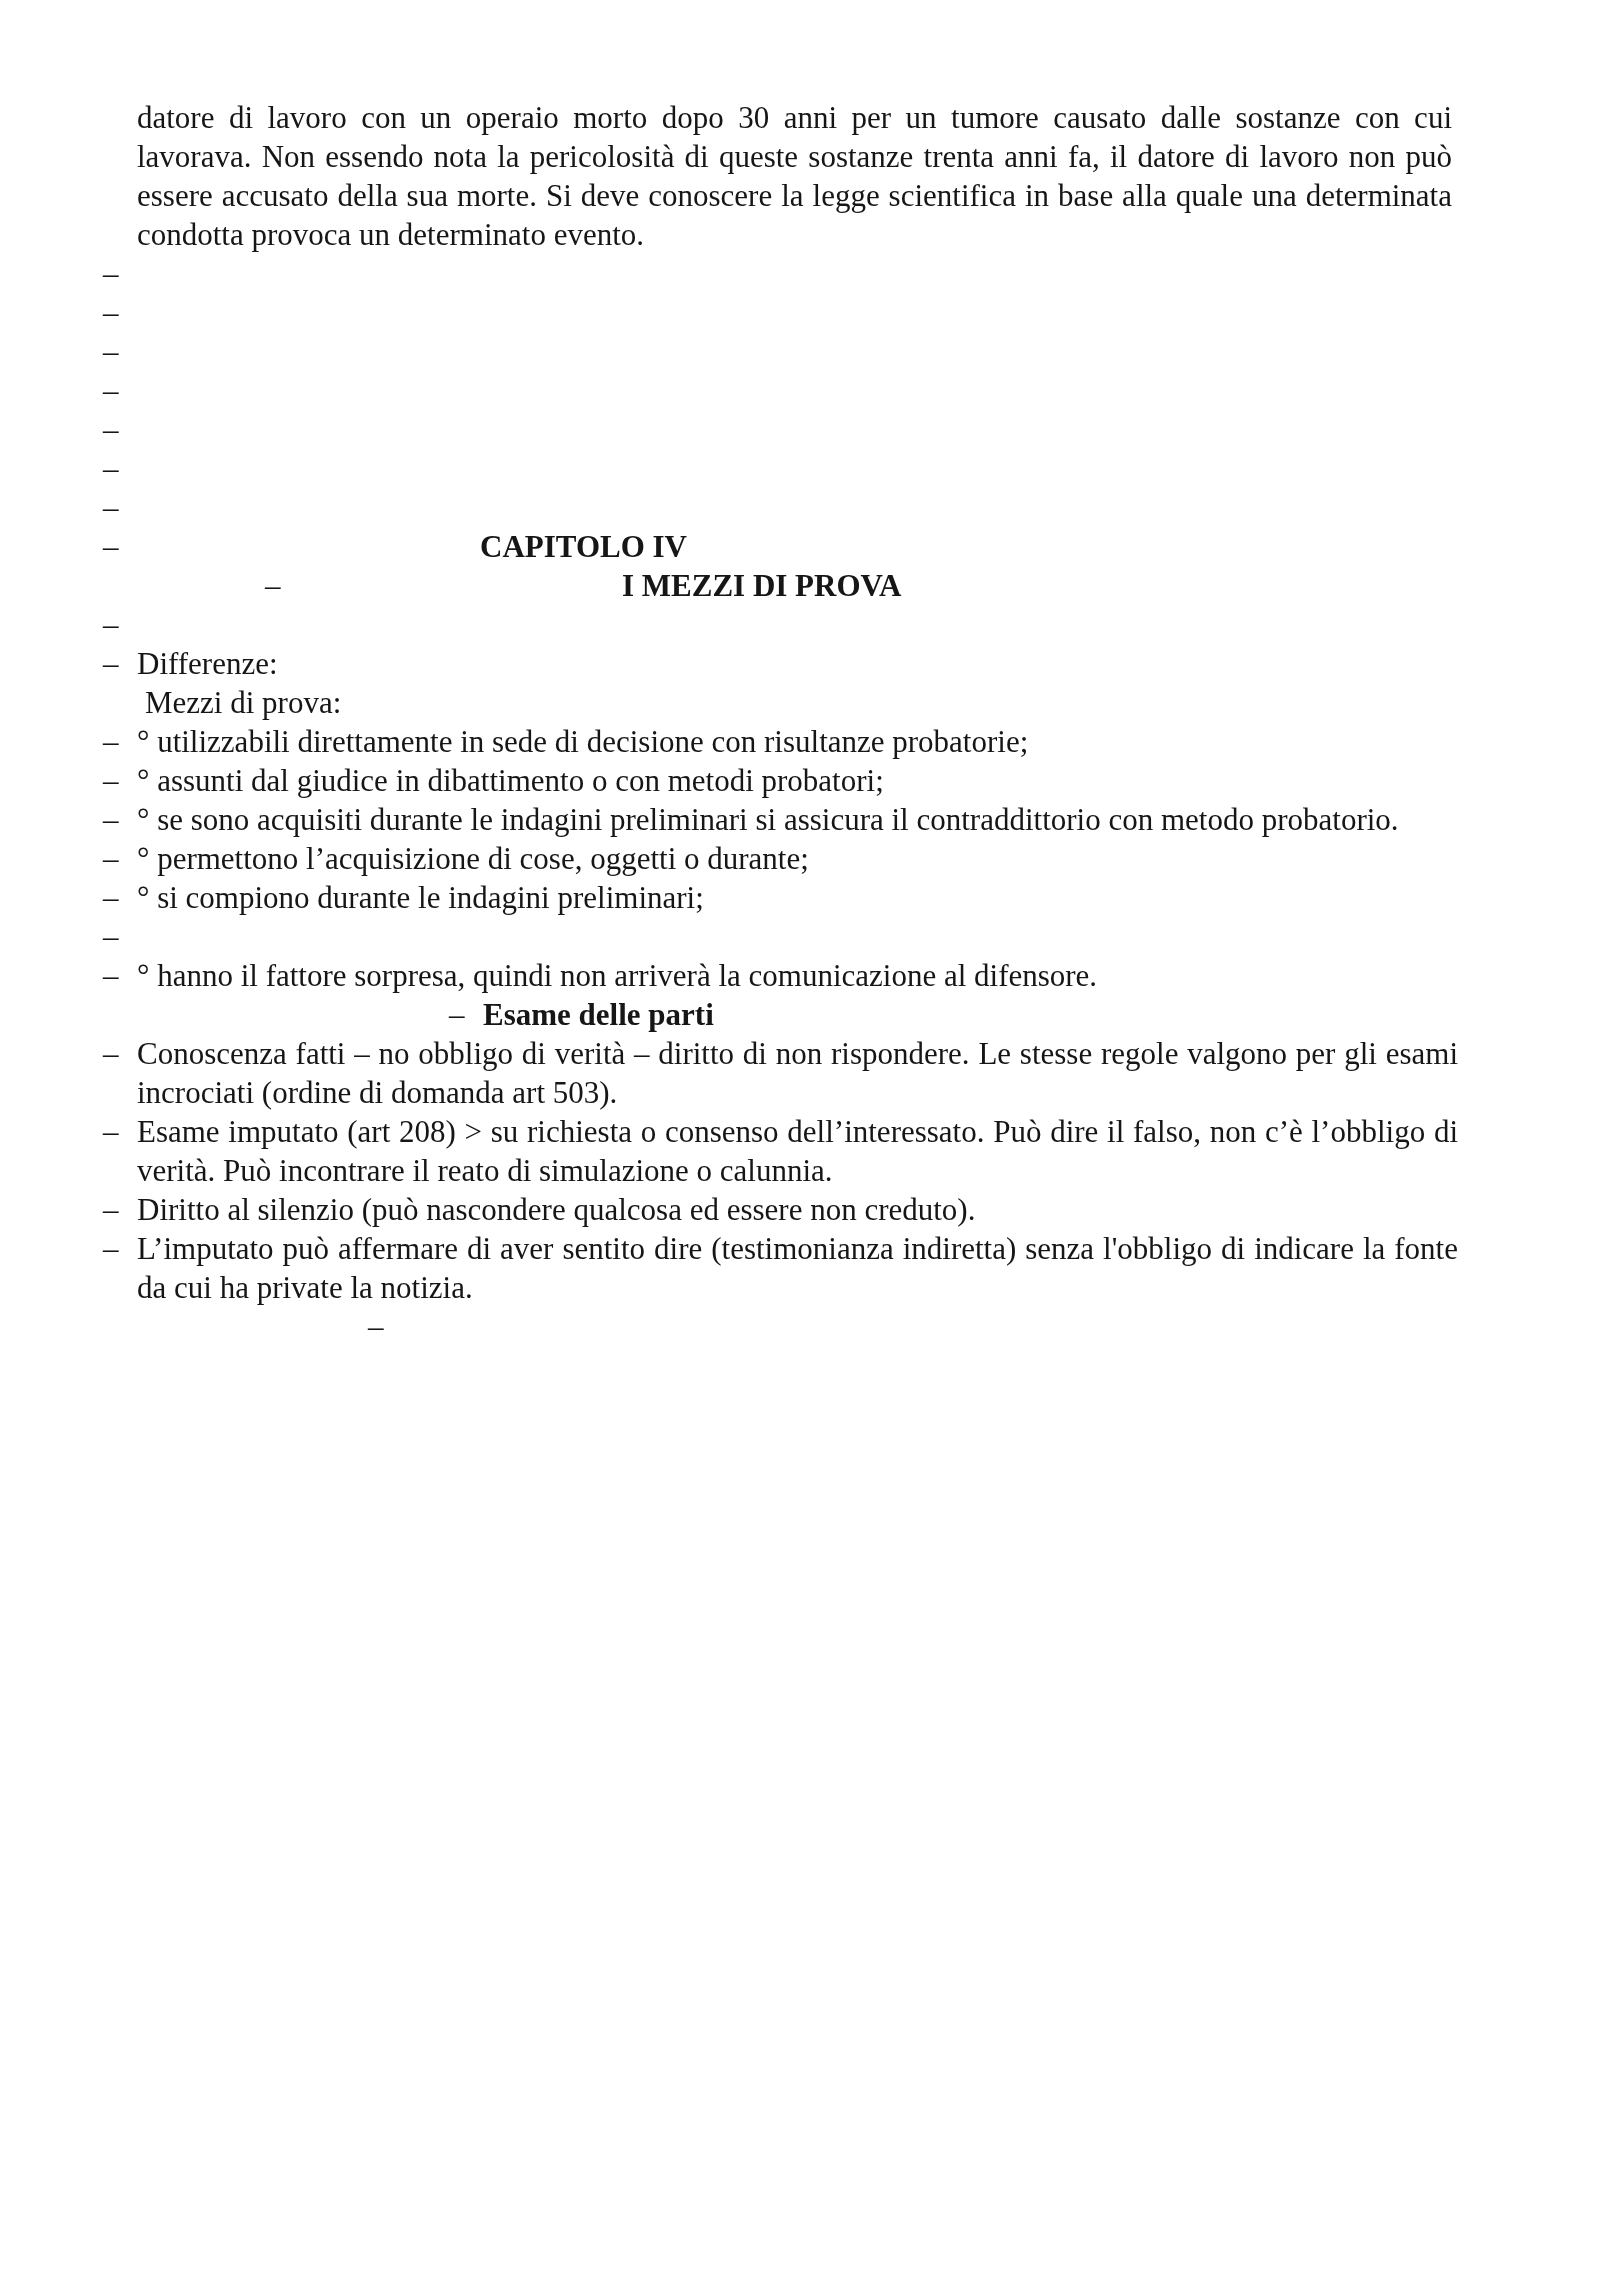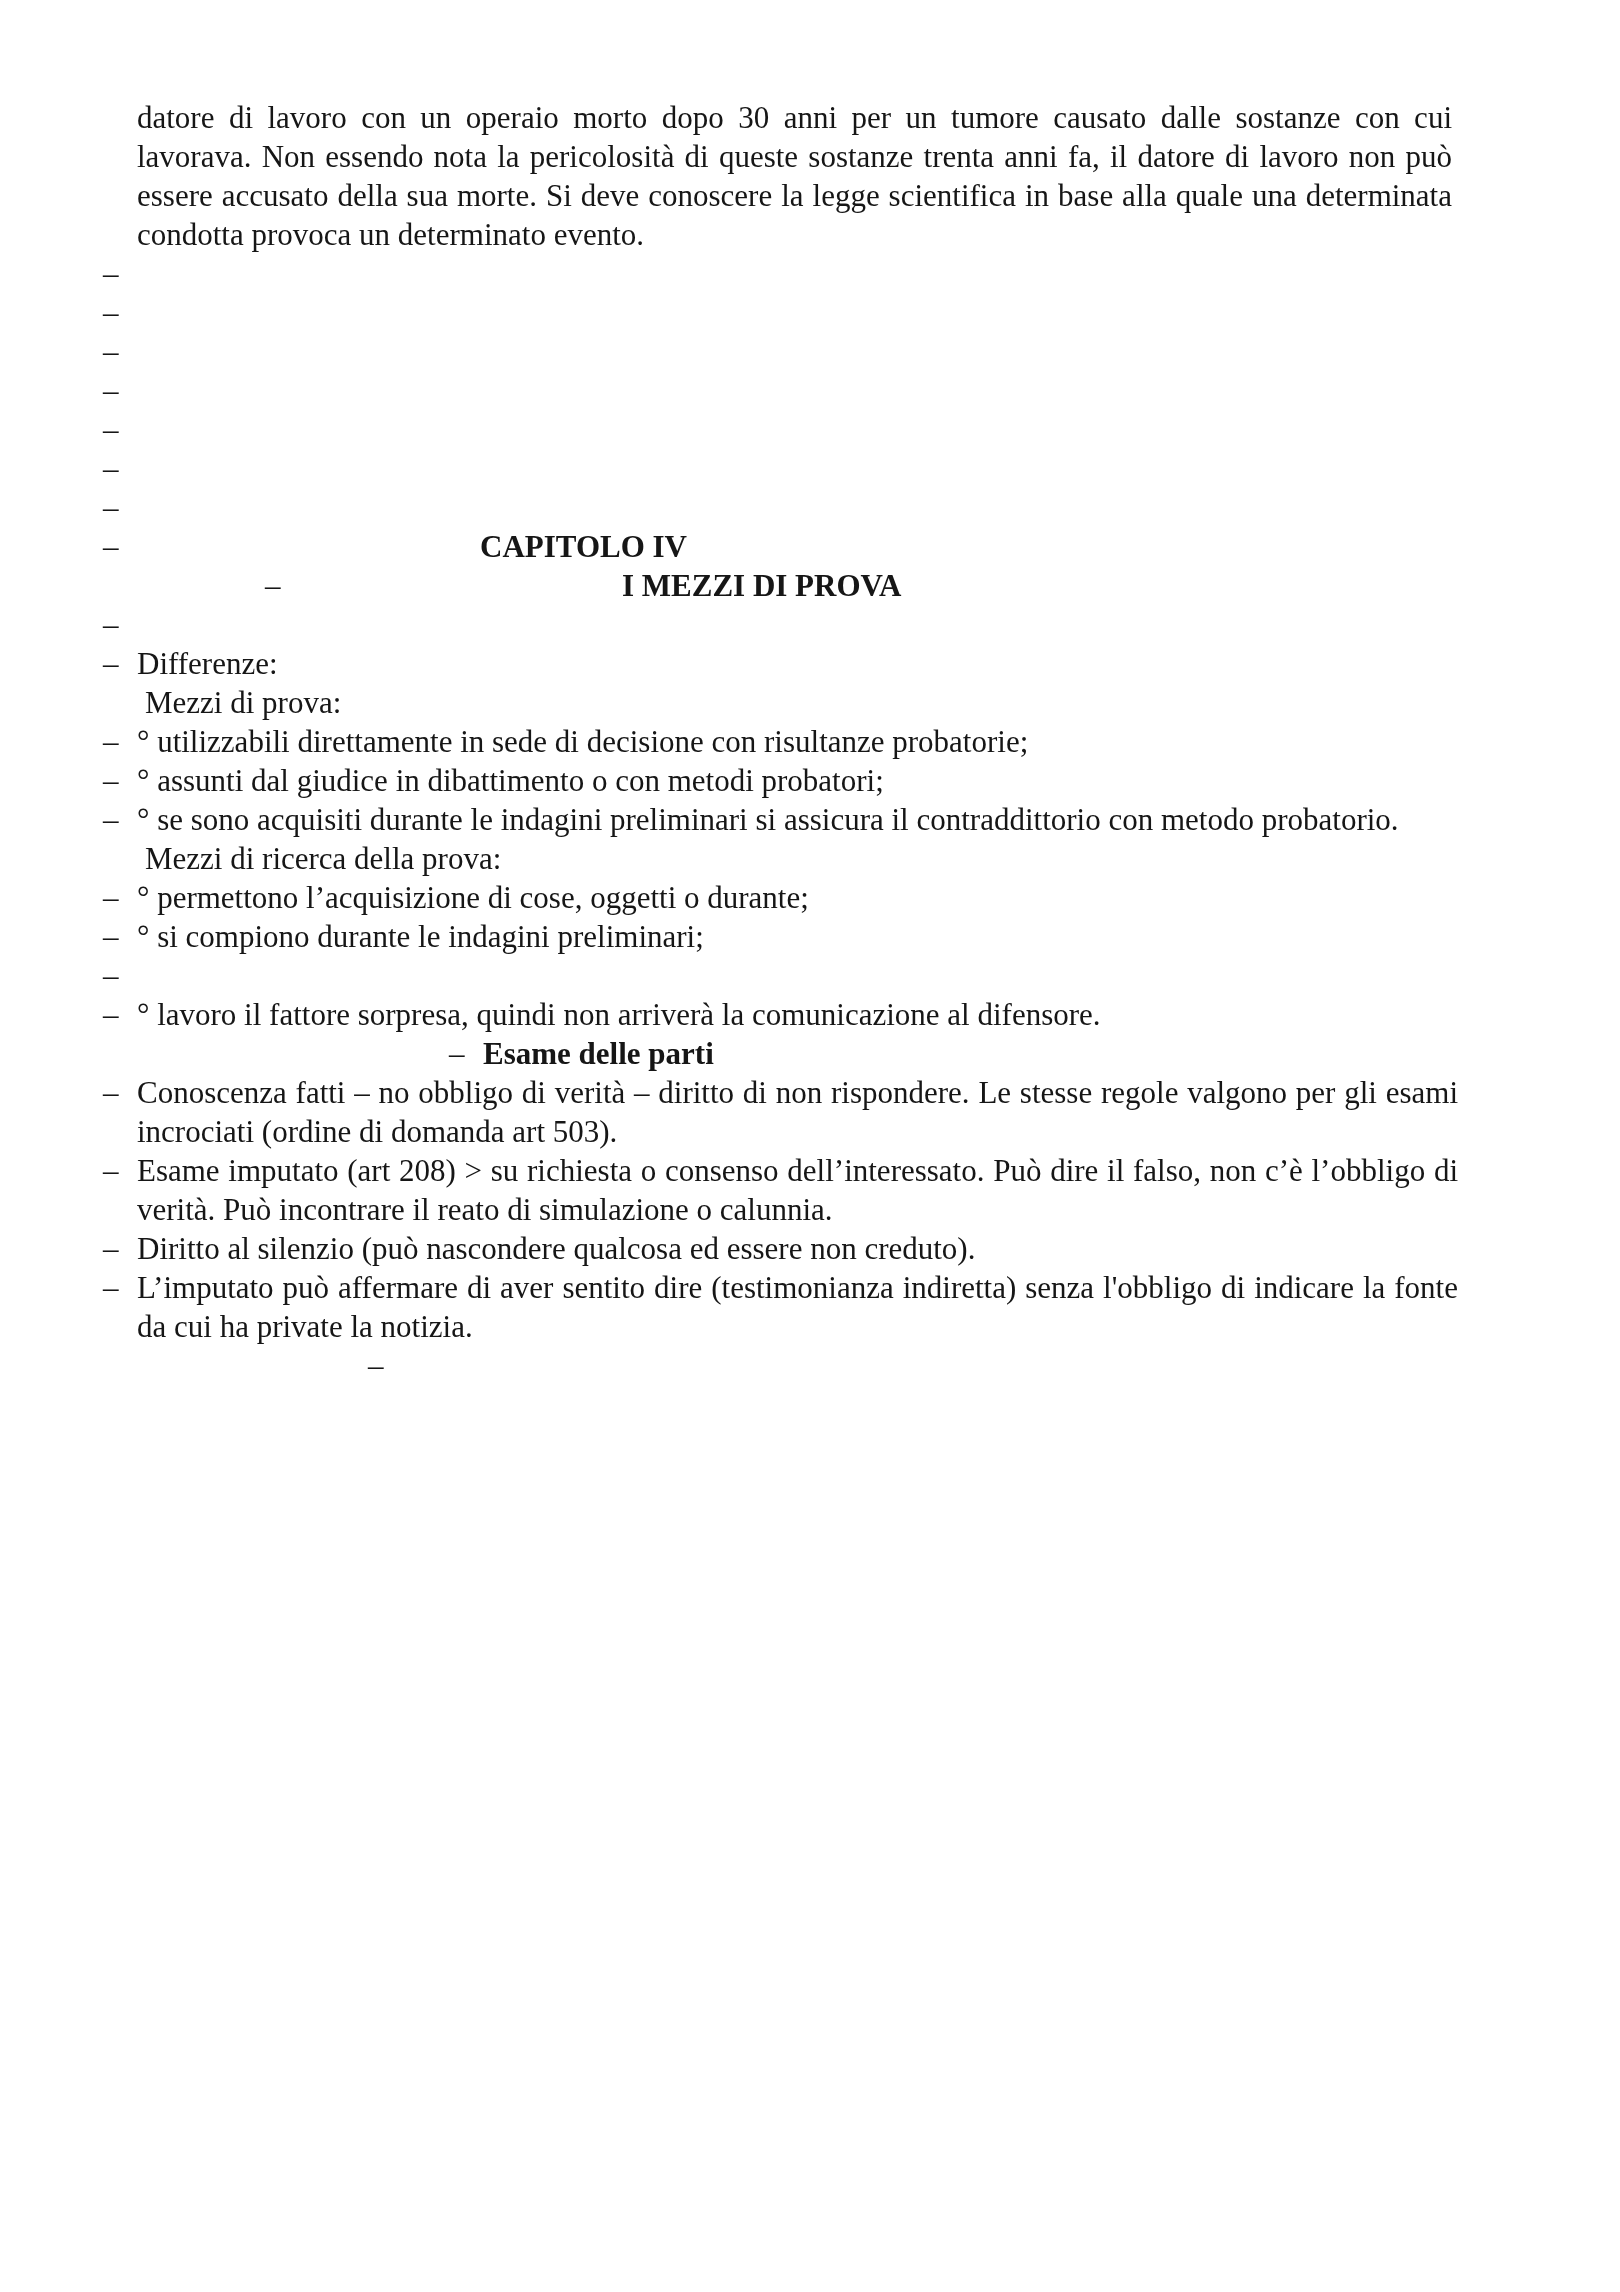--- a/index.html
+++ b/index.html
@@ -111,38 +111,35 @@
   </div>
   <div class="item">
     <span class="dash">–</span>
     <span>° assunti dal giudice in dibattimento o con metodi probatori;</span>
   </div>
   <div class="item">
     <span class="dash">–</span>
     <span>° se sono acquisiti durante le indagini preliminari si assicura il contraddittorio con metodo probatorio.</span>
   </div>
 
-  <div class="item noDash">
-    <span class="u">Mezzi di ricerca della prova:</span>
-  </div>
 
   <div class="item">
     <span class="dash">–</span>
     <span>° permettono l’acquisizione di cose, oggetti o durante;</span>
   </div>
   <div class="item">
     <span class="dash">–</span>
     <span>° si compiono durante le indagini preliminari;</span>
   </div>
   <div class="item">
     <span class="dash">–</span>
   </div>
   <div class="item">
     <span class="dash">–</span>
-    <span>° lavoro il fattore sorpresa, quindi non arriverà la comunicazione al difensore.</span>
+    <span>° hanno il fattore sorpresa, quindi non arriverà la comunicazione al difensore.</span>
   </div>
 
   <div class="hline">
     <span class="dash" style="left:346px">–</span>
     <span class="htext" style="margin-left:380px">Esame delle parti</span>
   </div>
 
   <div class="item">
     <span class="dash">–</span>
     <span>Conoscenza fatti – no obbligo di verità – diritto di non rispondere. Le stesse regole valgono per gli esami incrociati (ordine di domanda art 503).</span>

